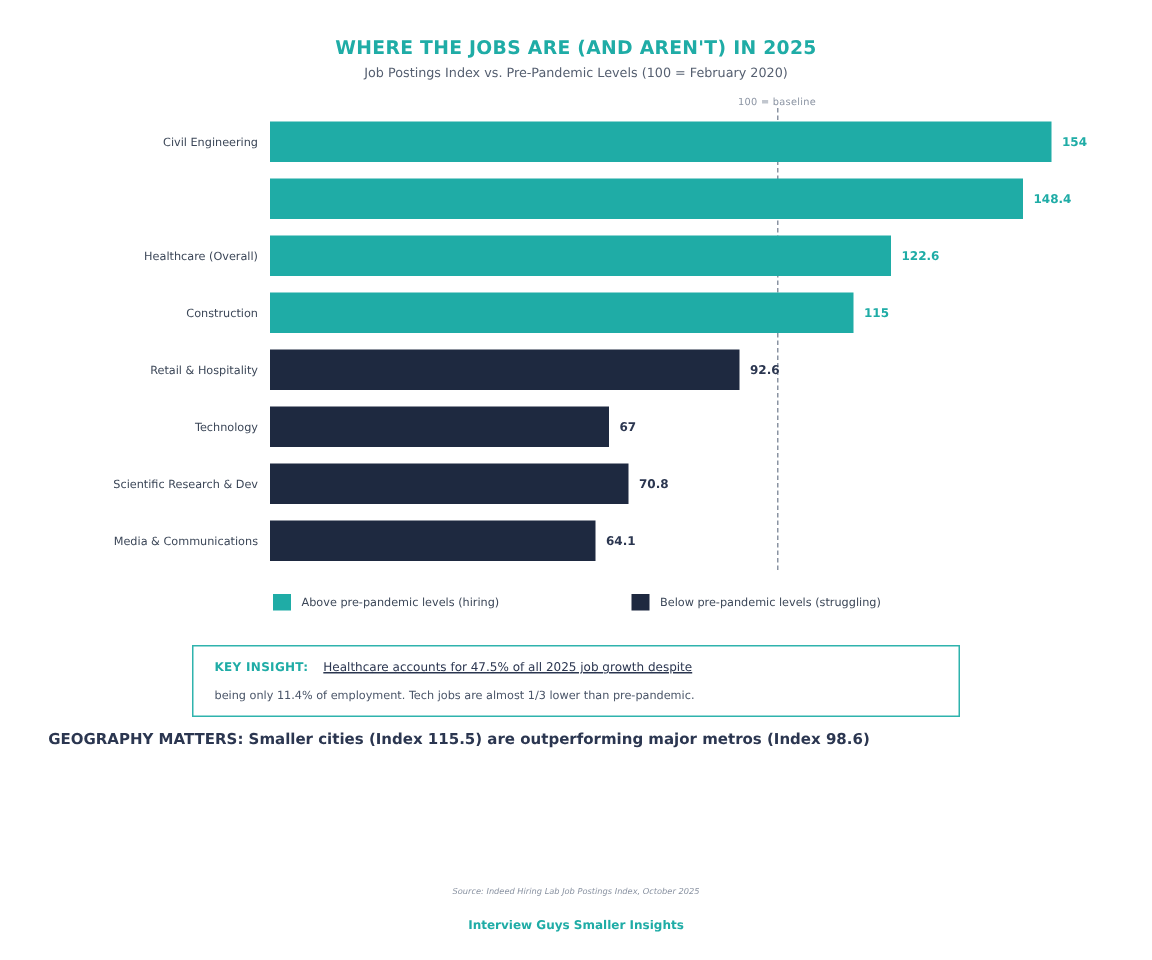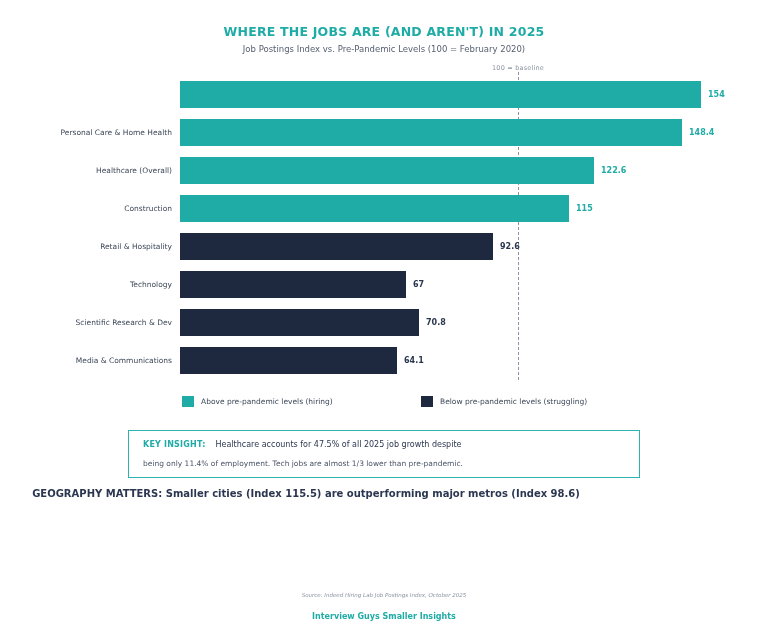--- a/index.html
+++ b/index.html
@@ -49,21 +49,21 @@
   .swatch.neg { background:#1E2940; }
   .legend-text { font-size:7.5px; color:#3c4758; white-space:nowrap; }
   .insight-box {
     position:absolute; left:128px; top:430px; width:512px; height:48px;
     border:1.5px solid #2FB3AD; box-sizing:border-box; background:#ffffff;
   }
   .insight-line1 {
     position:absolute; left:14px; top:9px; font-size:8px; white-space:nowrap;
   }
   .insight-kicker { color:#1FACA6; font-weight:bold; letter-spacing:0.2px; }
-  .insight-body1 { color:#2b3650; margin-left:10px; }
+  .insight-body1 { color:#2b3650; margin-left:10px;text-decoration:underline; }
   .insight-line2 {
     position:absolute; left:14px; top:28px; font-size:7.5px; color:#4a5568;
     white-space:nowrap;
   }
   .geo-note {
     position:absolute; left:0; top:488px; width:612px; text-align:center;
     font-size:10px; font-weight:bold; color:#2b3650;
   }
   .source-note {
     position:absolute; left:0; top:592px; width:768px; text-align:center;
@@ -78,25 +78,25 @@
 <body>
 
 <div class="chart-title">WHERE THE JOBS ARE (AND AREN'T) IN 2025</div>
 <div class="chart-subtitle">Job Postings Index vs. Pre-Pandemic Levels (100 = February 2020)</div>
 <div class="baseline-label">100 = baseline</div>
 
 <div class="plot">
   <div class="baseline-line"></div>
   <div id="bar-rows">
       <div class="row" style="top: 81px; width: 768px;">
+        <div class="cat-label">Civil Engineering</div>
         <div class="bar pos" style="width: 521px;"></div>
         <div class="val pos" style="left: 708px;">154</div>
       </div>
       <div class="row" style="top: 119px; width: 768px;">
-        <div class="cat-label">Personal Care &amp; Home Health</div>
         <div class="bar pos" style="width: 502px;"></div>
         <div class="val pos" style="left: 689px;">148.4</div>
       </div>
       <div class="row" style="top: 157px; width: 768px;">
         <div class="cat-label">Healthcare (Overall)</div>
         <div class="bar pos" style="width: 414px;"></div>
         <div class="val pos" style="left: 601px;">122.6</div>
       </div>
       <div class="row" style="top: 195px; width: 768px;">
         <div class="cat-label">Construction</div>

